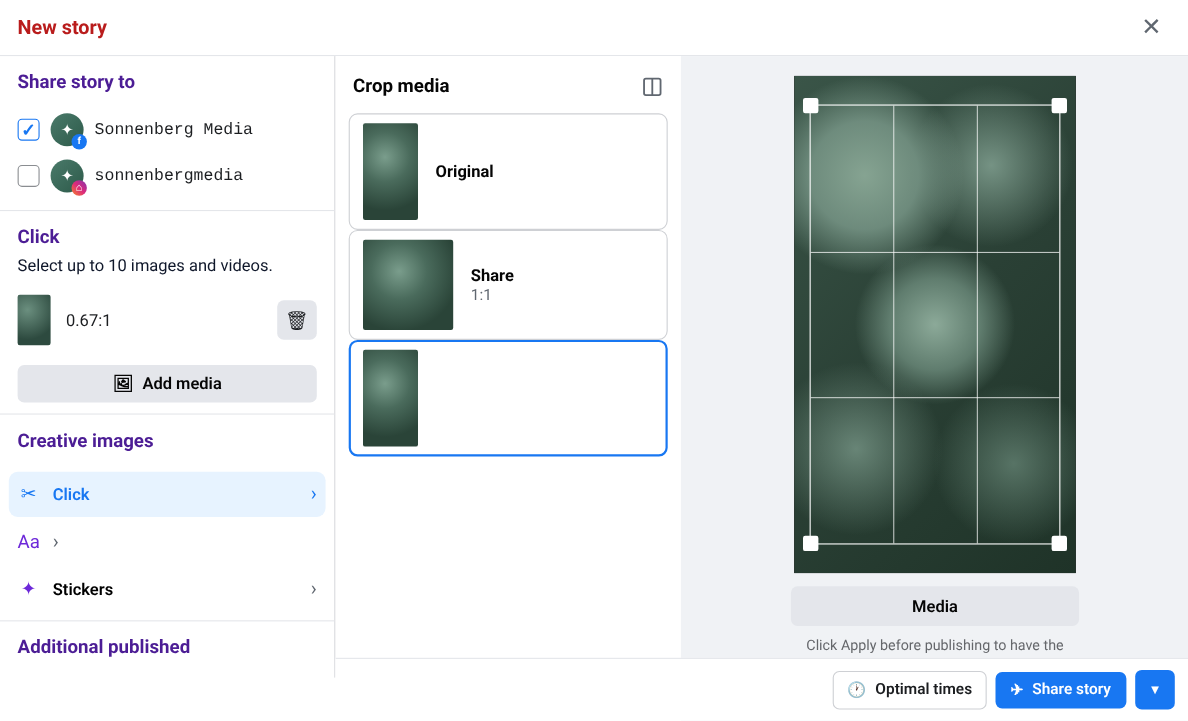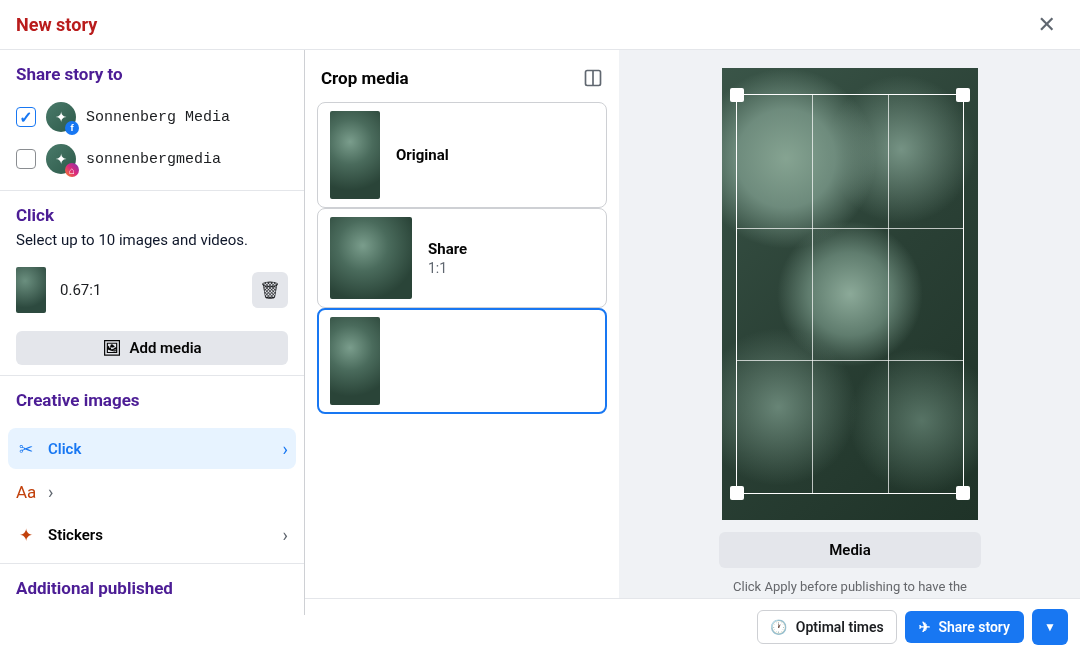--- a/index.html
+++ b/index.html
@@ -36,21 +36,21 @@
     .media-row { display: flex; align-items: center; gap: 14px; padding: 8px 0; }
     .media-thumb { width: 30px; height: 46px; background: radial-gradient(circle at 30% 30%, #6b8f7f, #2d4a3f 70%); border-radius: 2px; }
     .media-ratio { font-size: 15px; color: #1c1e21; flex: 1; }
     .trash-btn { width: 36px; height: 36px; background: #e4e6eb; border-radius: 6px; display: flex; align-items: center; justify-content: center; cursor: pointer; font-size: 17px; color: #1c1e21; }
     
     .add-media-btn { display: flex; align-items: center; justify-content: center; gap: 8px; background: #e4e6eb; border-radius: 6px; padding: 8px; margin-top: 10px; cursor: pointer; font-size: 15px; font-weight: 600; color: #050505; }
     
     .tool-row { display: flex; align-items: center; gap: 12px; padding: 10px 8px; border-radius: 8px; cursor: pointer; margin: 2px 8px; }
     .tool-row.active { background: #e7f3ff; color: #1877f2; }
     .tool-row.active .tool-icon, .tool-row.active .chevron { color: #1877f2; }
-    .tool-icon { width: 20px; font-size: 17px; color: #c2410c; text-align:center; }
+    .tool-icon { width: 20px; font-size: 17px; color: #6d28d9; text-align:center; }
     .tool-label { flex: 1; font-size: 15px; font-weight: 600; }
     .chevron { color: #606770; font-size: 18px; }
     
     .crop-panel { width: 315px; padding: 18px 12px; background: #fff; border-right: 1px solid #f0f2f5; }
     .crop-header { display: flex; justify-content: space-between; align-items: center; margin-bottom: 14px; padding: 0 4px; }
     .crop-title { font-size: 17px; font-weight: 700; color: #050505; }
     .aspect-icon { width: 20px; height: 20px; color: #606770; }
     
     .crop-option { display: flex; align-items: center; gap: 16px; border: 1px solid #ced0d4; border-radius: 8px; padding: 8px 12px; margin-bottom: 0; cursor: pointer; }
     .crop-option.selected { border: 2px solid #1877f2; padding: 7px 11px; }

